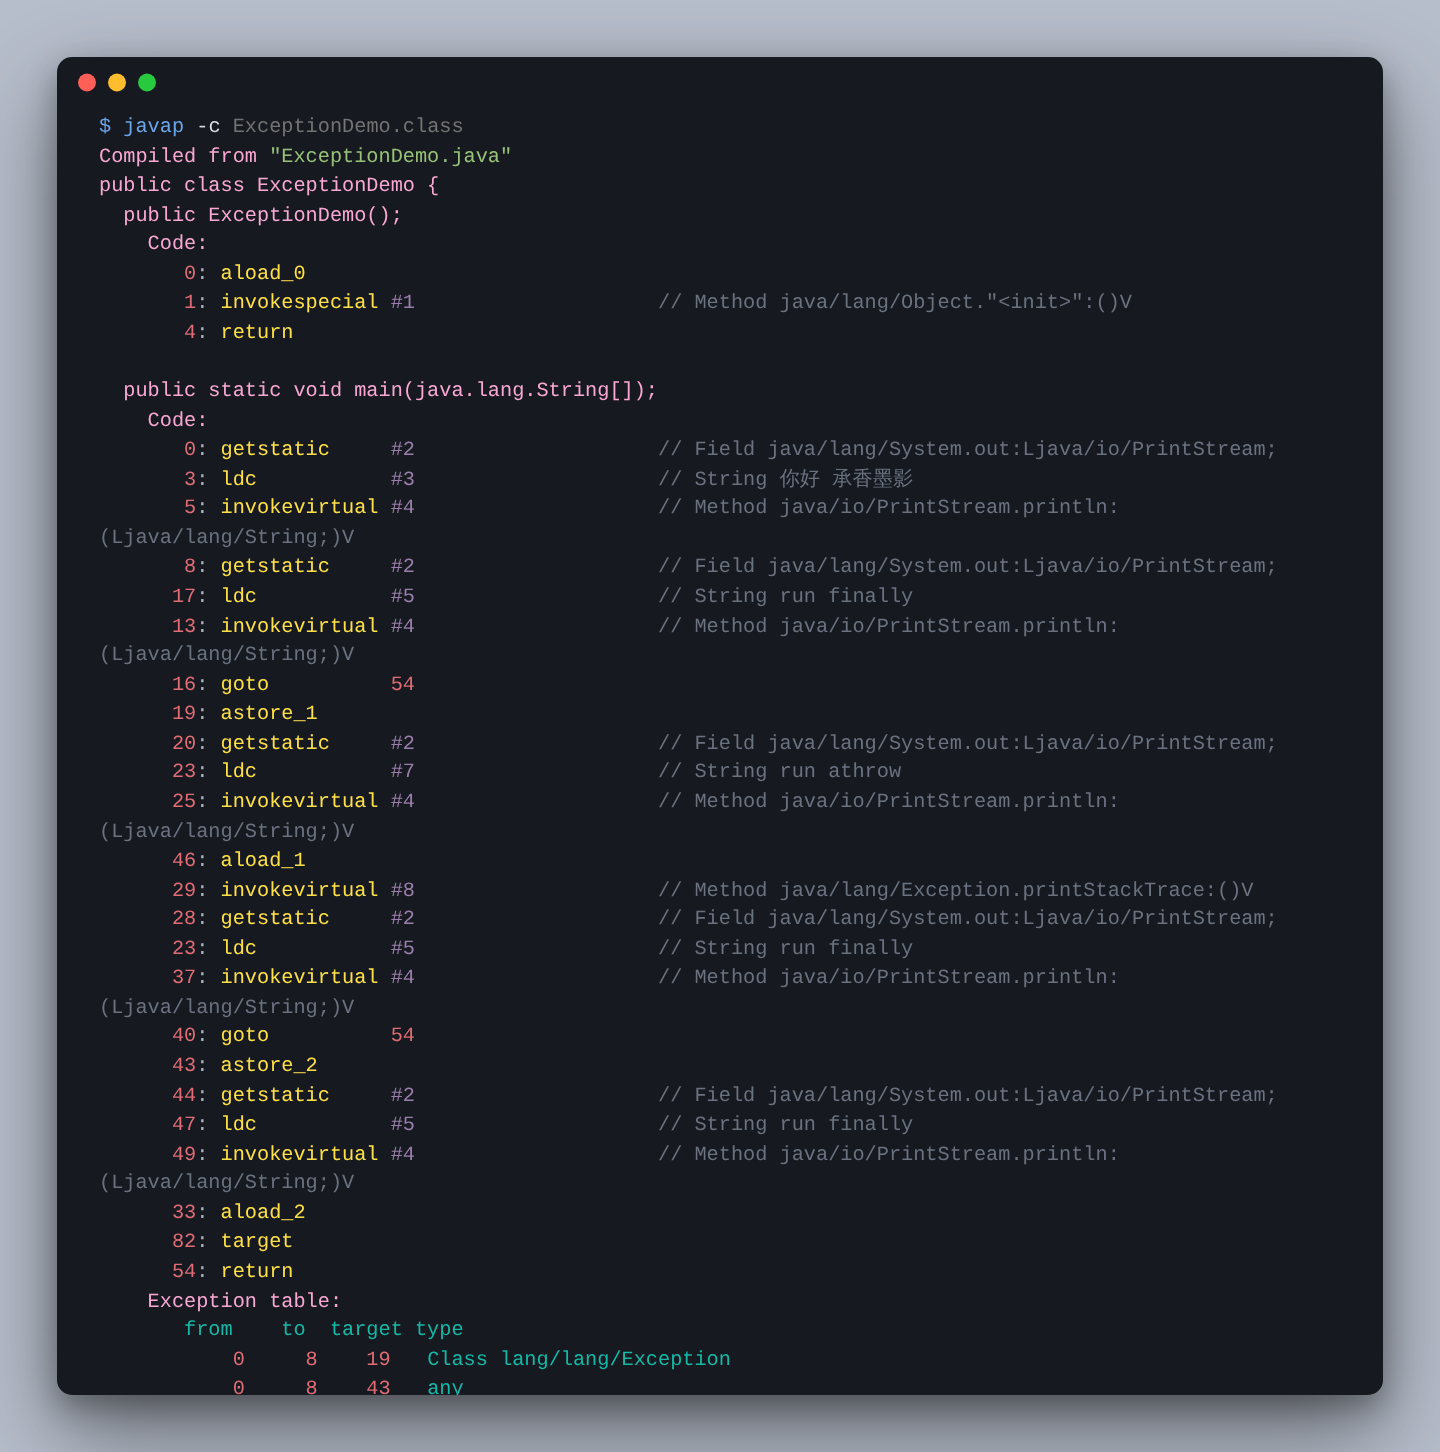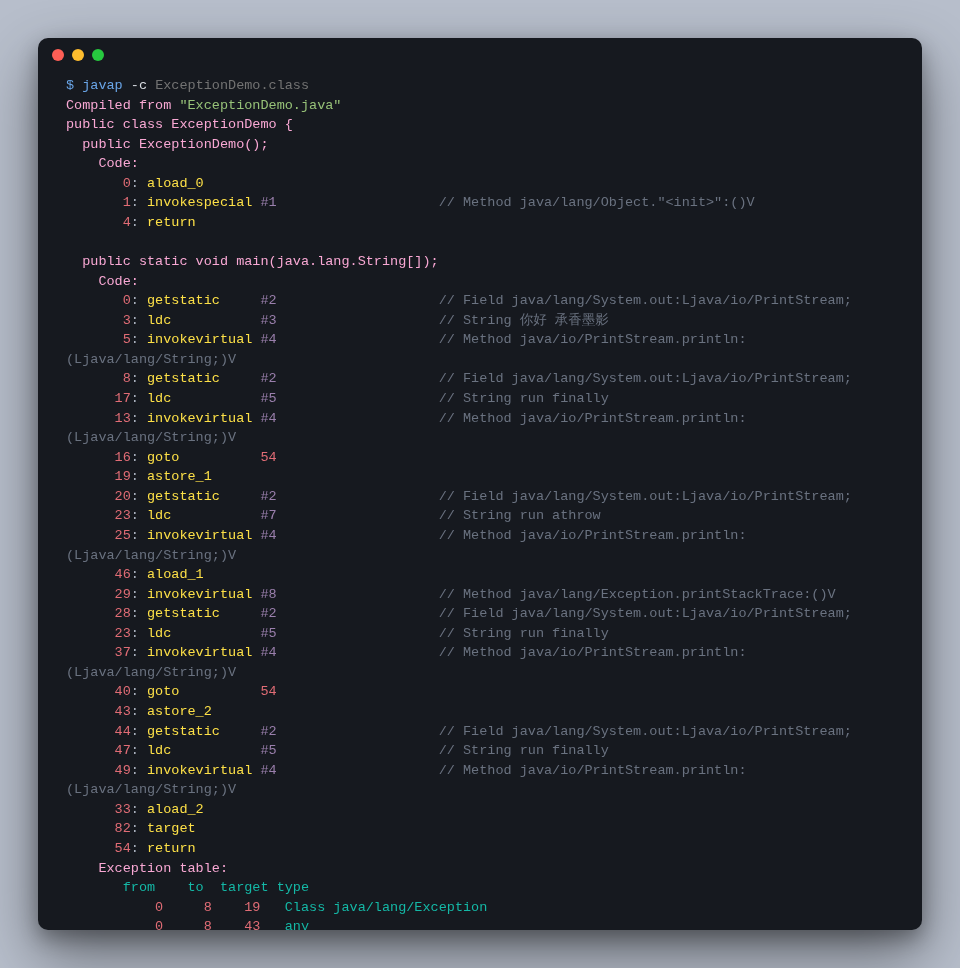--- a/index.html
+++ b/index.html
@@ -100,17 +100,17 @@
 <span class="c-num">      43</span><span class="c-punct">: </span><span class="c-kw">astore_2      </span>
 <span class="c-num">      44</span><span class="c-punct">: </span><span class="c-kw">getstatic     </span><span class="c-const">#2</span>                    <span class="c-cmt">// Field java/lang/System.out:Ljava/io/PrintStream;</span>
 <span class="c-num">      47</span><span class="c-punct">: </span><span class="c-kw">ldc           </span><span class="c-const">#5</span>                    <span class="c-cmt">// String run finally</span>
 <span class="c-num">      49</span><span class="c-punct">: </span><span class="c-kw">invokevirtual </span><span class="c-const">#4</span>                    <span class="c-cmt">// Method java/io/PrintStream.println:</span>
 <span class="c-cmt">(Ljava/lang/String;)V</span>
 <span class="c-num">      33</span><span class="c-punct">: </span><span class="c-kw">aload_2       </span>
 <span class="c-num">      82</span><span class="c-punct">: </span><span class="c-kw">target        </span>
 <span class="c-num">      54</span><span class="c-punct">: </span><span class="c-kw">return        </span>
 <span class="c-base">    Exception table:</span>
 <span class="c-dim">       from    to  target type</span>
-        <span class="c-num">   0</span><span class="c-num">     8</span><span class="c-num">    19</span>   <span class="c-dim">Class java/lang/Exception</span>
+        <span class="c-num">   0</span><span class="c-num">     8</span><span class="c-num">    19</span>   <span class="c-dim">Class lang/lang/Exception</span>
         <span class="c-num">   0</span><span class="c-num">     8</span><span class="c-num">    43</span>   <span class="c-dim">any</span>
            
 </div>
 </div>
 
 </body></html>

